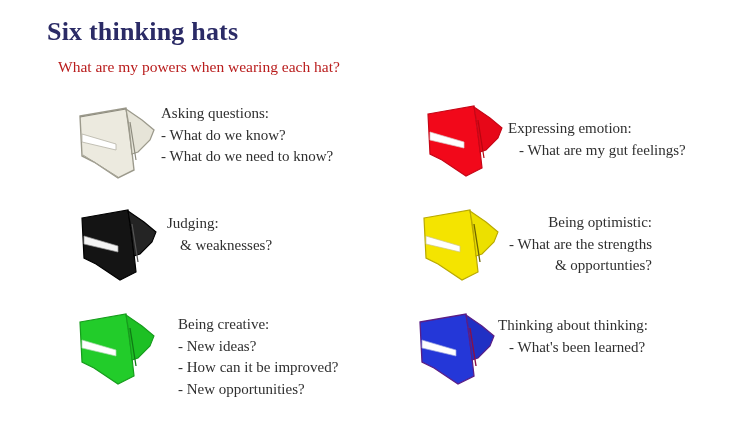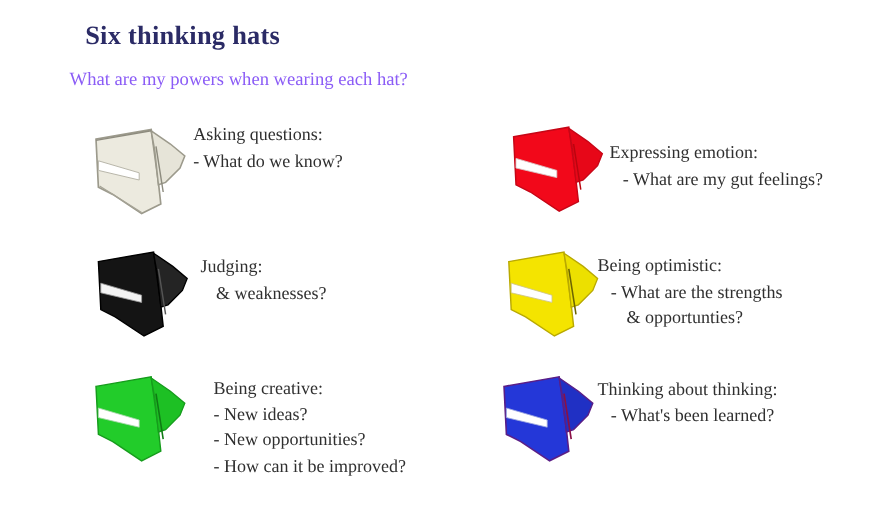--- a/index.html
+++ b/index.html
@@ -15,34 +15,34 @@
     font-family: "Liberation Serif", "DejaVu Serif", serif;
     color: #333333;
   }
   .slide {
     position: absolute;
     inset: 0;
     background: #ffffff;
   }
   .page-title {
     position: absolute;
-    left: 71px;
+    left: 47px;
     top: 17px;
-    font-size: 22px;
+    font-size: 26px;
     font-weight: bold;
     color: #2b2b66;
     letter-spacing: 0.2px;
     white-space: nowrap;
   }
   .page-subtitle {
     position: absolute;
     left: 58px;
     top: 58px;
     font-size: 15.5px;
-    color: #8b5cf6;
+    color: #b91c1c;
     white-space: nowrap;
   }
   .hat-block {
     position: absolute;
   }
   .hat-figure {
     position: absolute;
     width: 104px;
     height: 86px;
   }
@@ -91,20 +91,21 @@
           <path d="M24 34 L58 44 L58 50 L24 42 Z" fill="#ffffff" stroke="#b5b3a6" stroke-width="0.8"></path>
           <path d="M22 17 L68 9" fill="none" stroke="#8d8b7e" stroke-width="1.2"></path>
           <path d="M25 55 L60 77" fill="none" stroke="#a5a396" stroke-width="1"></path>
           <path d="M72 22 L78 60" fill="none" stroke="#8d8b7e" stroke-width="1.2"></path>
         </g>
       </svg>
     </div>
     <div class="hat-text" style="left:161px; top:103px;">
       <span class="hat-heading">Asking questions:</span>
       <span class="hat-line">- What do we know?</span>
+      <span class="hat-line">- What do we need to know?</span>
     </div>
   </div>
 
   <div class="hat-block">
     <div class="hat-figure" style="left:406px; top:98px;">
       <svg viewBox="0 0 104 86" xmlns="http://www.w3.org/2000/svg">
         <g>
           <path d="M22 16 L68 8 L74 52 L76 70 L60 78 L36 62 L24 56 Z" fill="#f2081a" stroke="#c60616" stroke-width="1.2"></path>
           <path d="M68 9 L84 20 L96 30 L92 40 L80 52 L74 54 L71 26 Z" fill="#e70718" stroke="#c60616" stroke-width="1.1"></path>
           <path d="M24 34 L58 44 L58 50 L24 42 Z" fill="#ffffff" stroke="#d8c9c9" stroke-width="0.7"></path>
@@ -139,43 +140,43 @@
     <div class="hat-figure" style="left:402px; top:202px;">
       <svg viewBox="0 0 104 86" xmlns="http://www.w3.org/2000/svg">
         <g>
           <path d="M22 16 L68 8 L74 52 L76 70 L60 78 L36 62 L24 56 Z" fill="#f4e400" stroke="#b9a900" stroke-width="1.2"></path>
           <path d="M68 9 L84 20 L96 30 L92 40 L80 52 L74 54 L71 26 Z" fill="#ece000" stroke="#b9a900" stroke-width="1.1"></path>
           <path d="M24 34 L58 44 L58 50 L24 42 Z" fill="#ffffff" stroke="#cdc48a" stroke-width="0.7"></path>
           <path d="M72 22 L78 60" fill="none" stroke="#6d6500" stroke-width="1.3"></path>
         </g>
       </svg>
     </div>
-    <div class="hat-text offset-lines" style="left:498px; top:212px;">
+    <div class="hat-text offset-lines" style="left:498px; top:212px;text-align:right;">
       <span class="hat-heading">Being optimistic:</span>
       <span class="hat-line">- What are the strengths</span>
       <span class="hat-line indent">&amp; opportunties?</span>
     </div>
   </div>
 
   <div class="hat-block">
     <div class="hat-figure" style="left:58px; top:306px;">
       <svg viewBox="0 0 104 86" xmlns="http://www.w3.org/2000/svg">
         <g>
           <path d="M22 16 L68 8 L74 52 L76 70 L60 78 L36 62 L24 56 Z" fill="#22cc2a" stroke="#169c1c" stroke-width="1.2"></path>
           <path d="M68 9 L84 20 L96 30 L92 40 L80 52 L74 54 L71 26 Z" fill="#1dc024" stroke="#169c1c" stroke-width="1.1"></path>
           <path d="M24 34 L58 44 L58 50 L24 42 Z" fill="#ffffff" stroke="#a8d8aa" stroke-width="0.7"></path>
           <path d="M72 22 L78 60" fill="none" stroke="#0f7a14" stroke-width="1.3"></path>
         </g>
       </svg>
     </div>
     <div class="hat-text" style="left:178px; top:314px;">
       <span class="hat-heading">Being creative:</span>
       <span class="hat-line">- New ideas?</span>
+      <span class="hat-line">- How can it be improved?</span>
       <span class="hat-line">- New opportunities?</span>
-      <span class="hat-line">- How can it be improved?</span>
     </div>
   </div>
 
   <div class="hat-block">
     <div class="hat-figure" style="left:398px; top:306px;">
       <svg viewBox="0 0 104 86" xmlns="http://www.w3.org/2000/svg">
         <g>
           <path d="M22 16 L68 8 L74 52 L76 70 L60 78 L36 62 L24 56 Z" fill="#2437d8" stroke="#5a1e86" stroke-width="1.3"></path>
           <path d="M68 9 L84 20 L96 30 L92 40 L80 52 L74 54 L71 26 Z" fill="#2030c4" stroke="#5a1e86" stroke-width="1.2"></path>
           <path d="M24 34 L58 44 L58 50 L24 42 Z" fill="#ffffff" stroke="#9aa4e0" stroke-width="0.7"></path>

